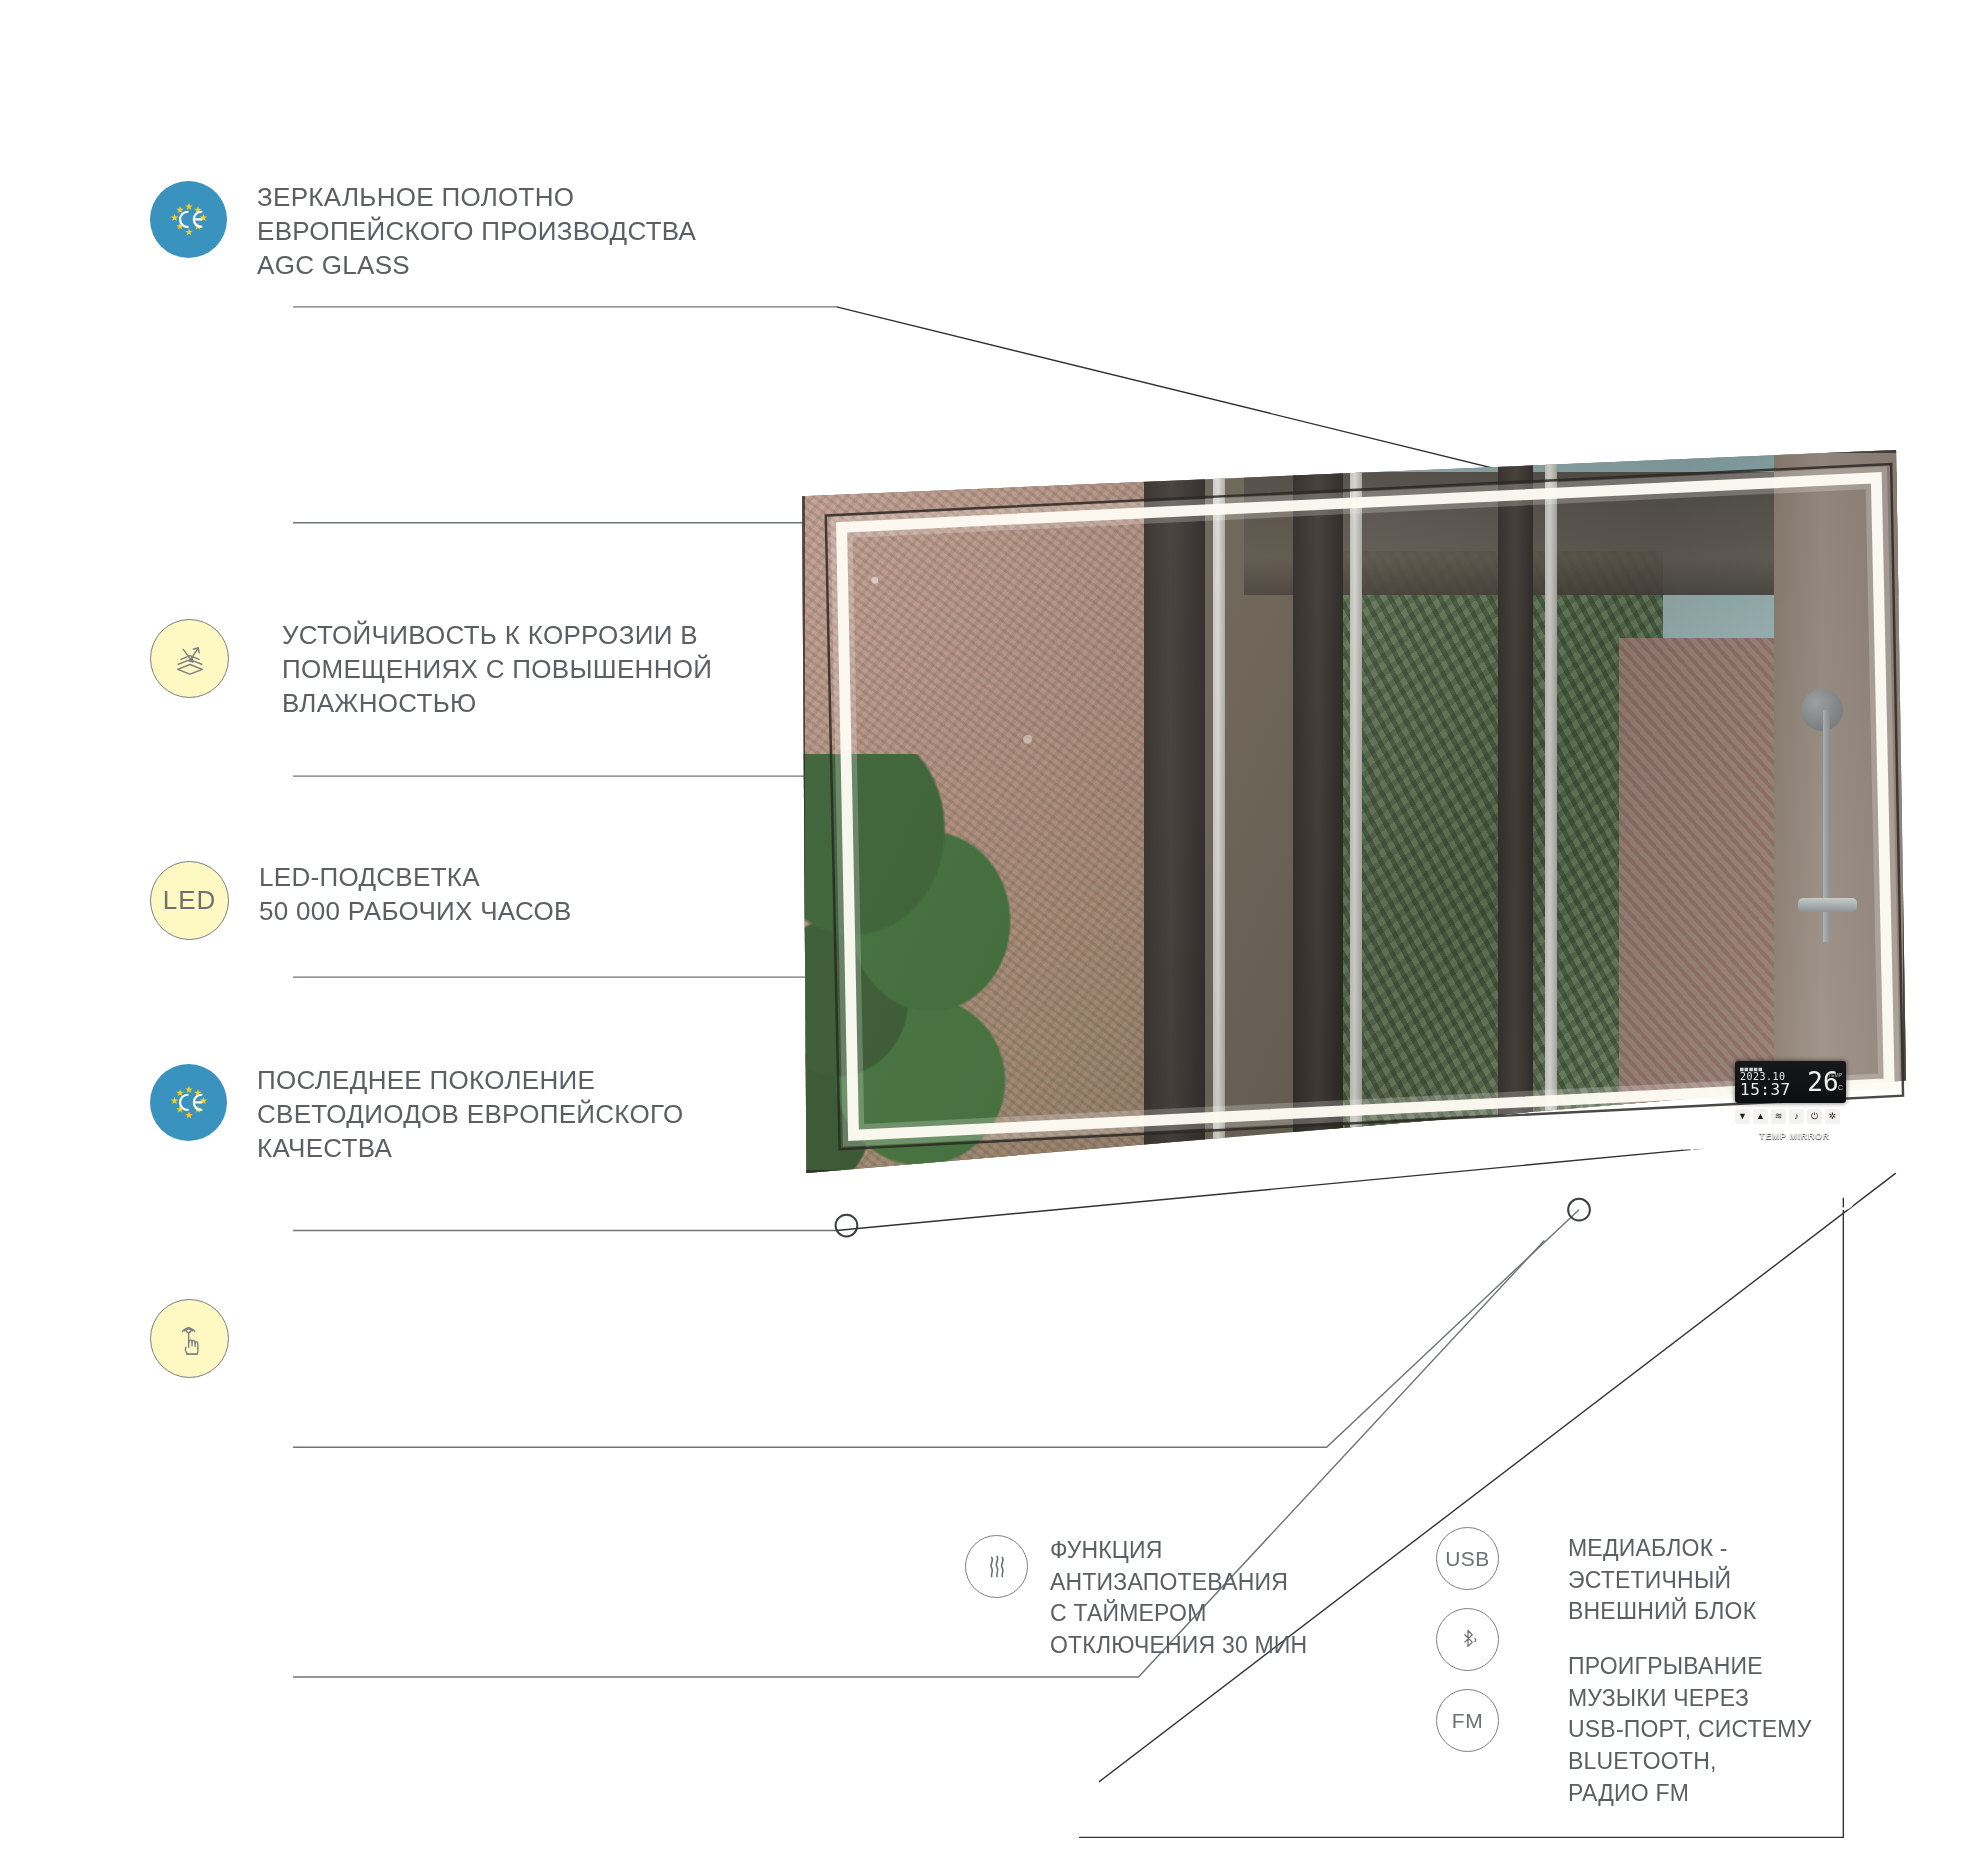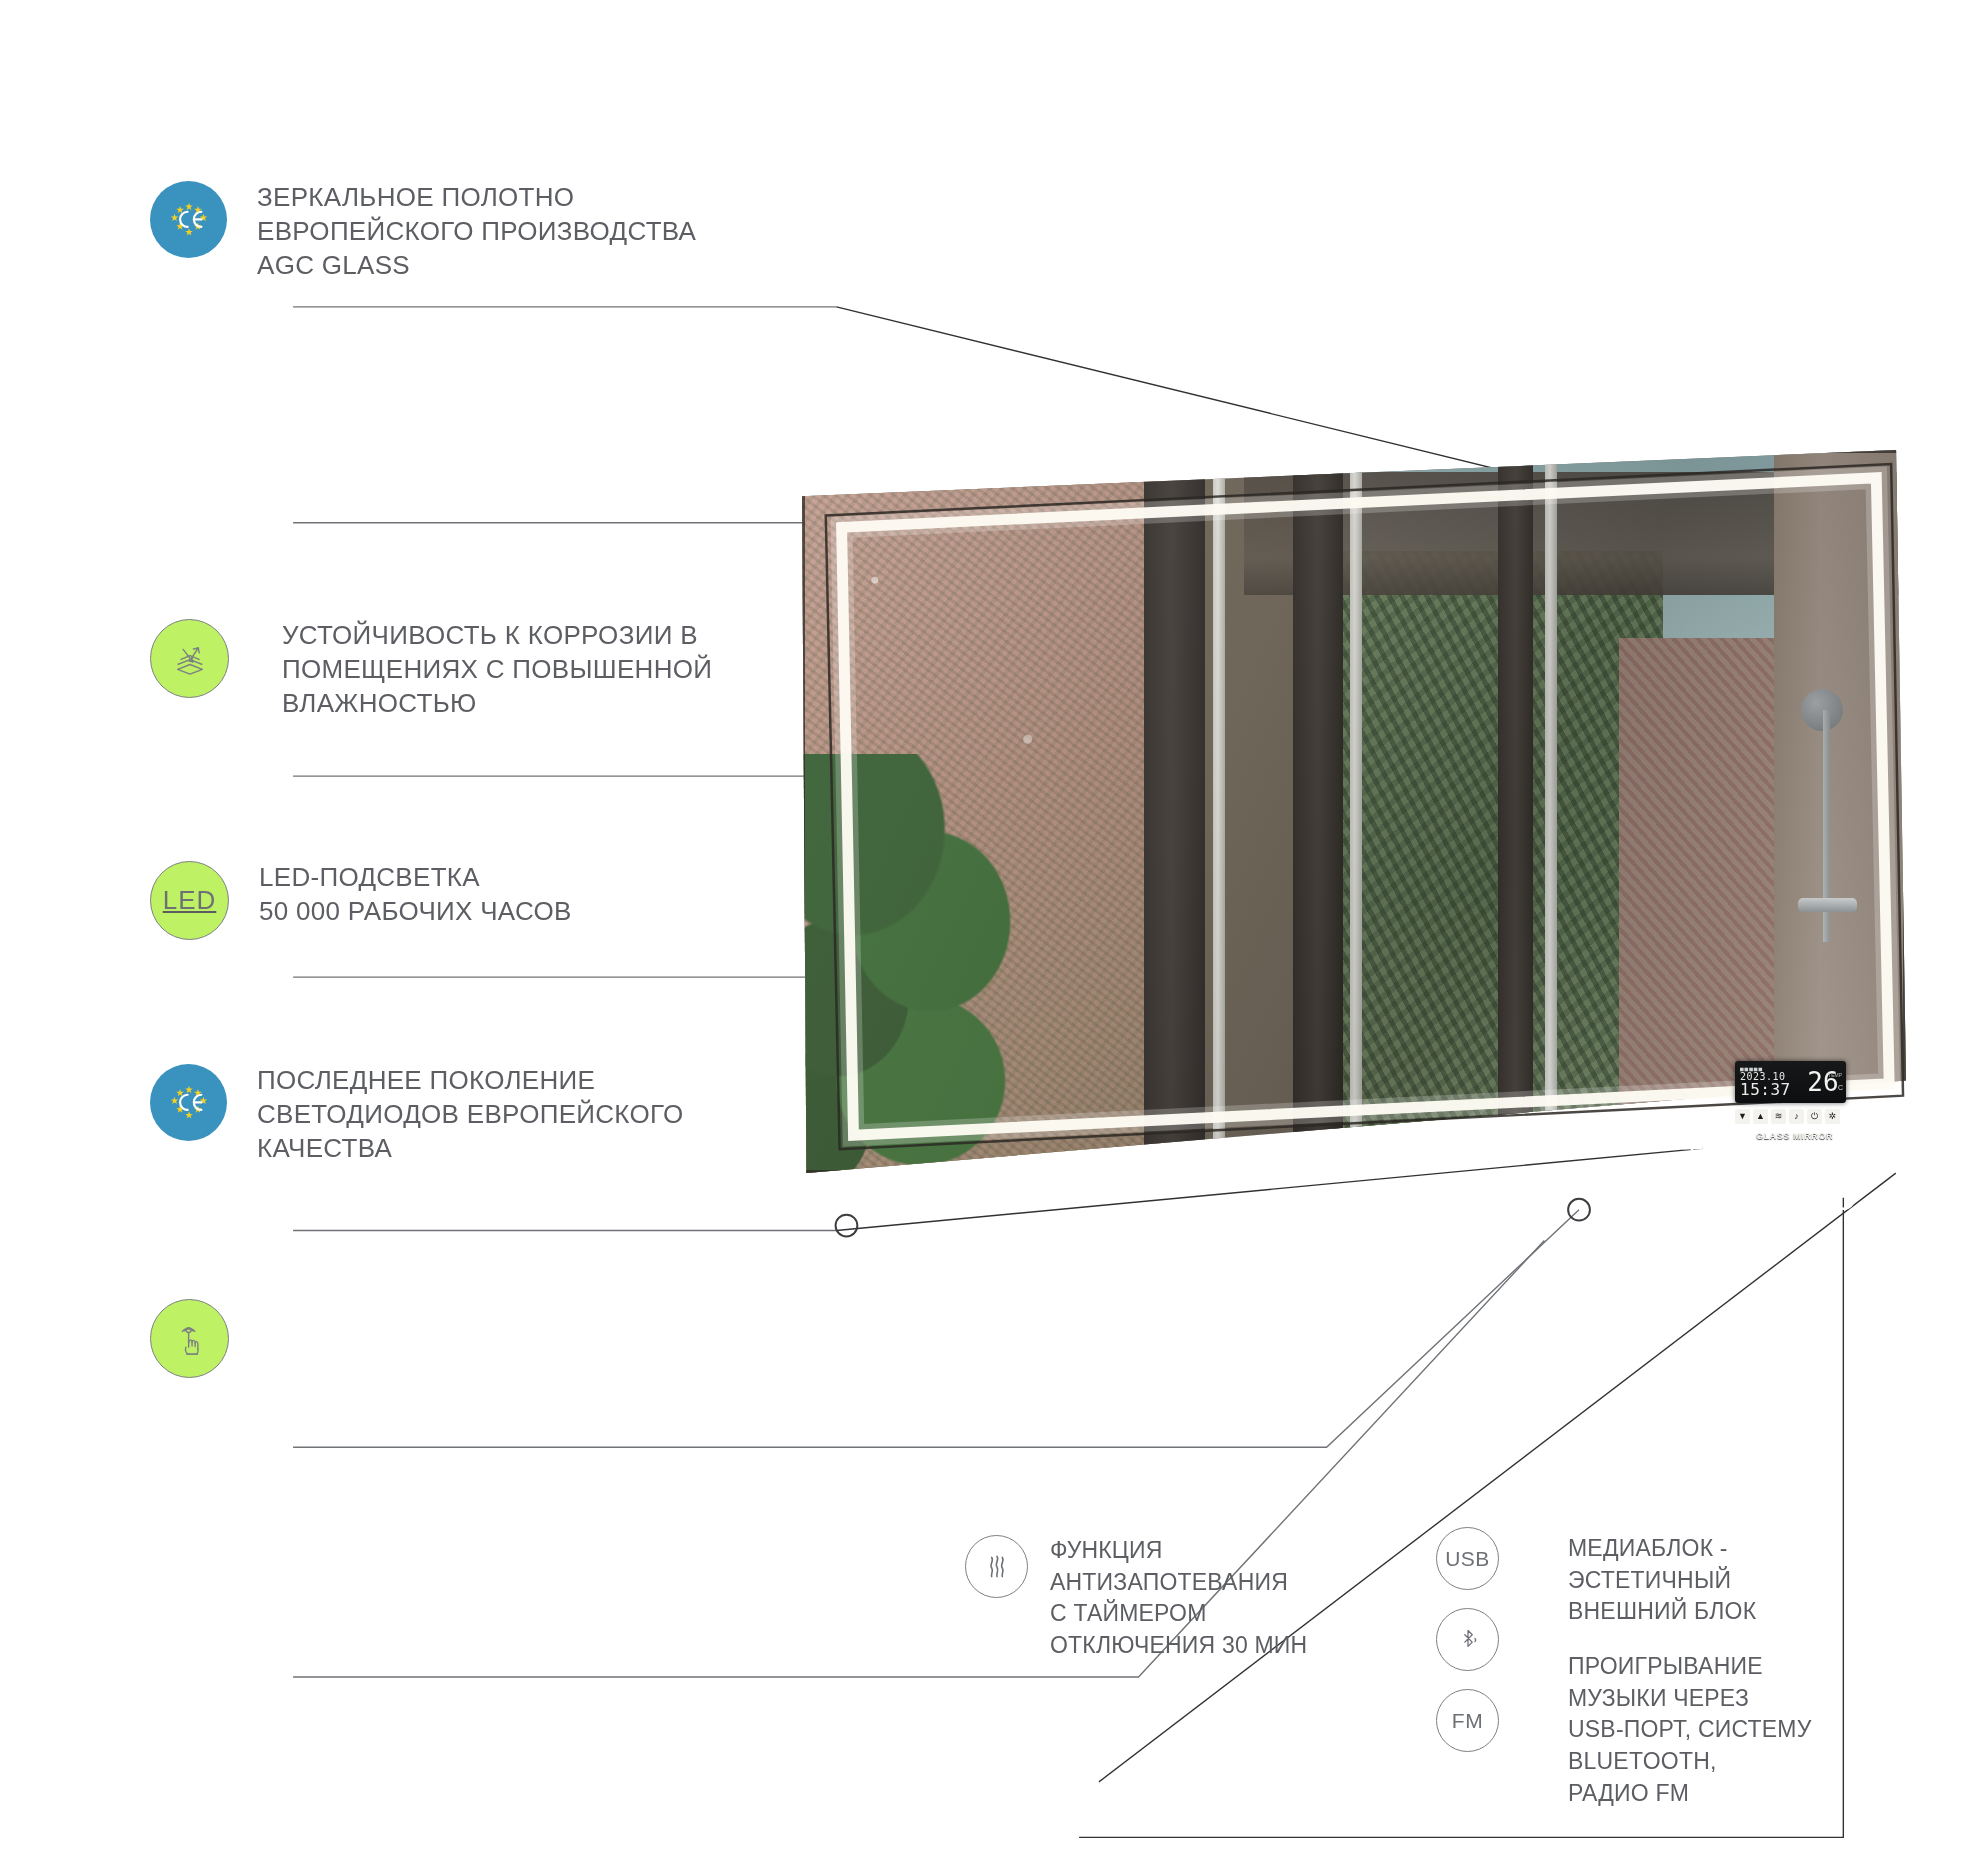--- a/index.html
+++ b/index.html
@@ -109,21 +109,21 @@
   .tbtn{width:15px;height:15px;background:#f3f2ee;border-radius:2px;
         display:flex;align-items:center;justify-content:center;
         font-size:9px;color:#1d1d1d;line-height:1;}
   .brand{margin-top:7px;text-align:center;font-size:9px;font-weight:bold;
          letter-spacing:0.6px;color:#f4f3ef;text-shadow:0 1px 1px rgba(0,0,0,.75);}
 
   
   .feat{position:absolute;display:flex;align-items:flex-start;}
   .badge{width:77px;height:77px;border-radius:50%;flex:0 0 77px;
          display:flex;align-items:center;justify-content:center;}
-  .badge.outline{border:1.6px solid #7c7f84;background:#bef264;text-decoration:underline;}
+  .badge.outline{border:1.6px solid #7c7f84;background:#fef9c3;}
   .badge.blue{background:#3a92be;}
   .badge.green{background:#4a9a40;}
   .feat-body{margin-left:30px;}
   .feat-text{
     font-size:26px;line-height:1.30;letter-spacing:0.3px;color:#5c5e63;
     text-transform:uppercase;white-space:pre-line;
   }
 
   .badge-txt{font-size:26px;letter-spacing:1px;color:#6d7075;}
 
@@ -228,21 +228,21 @@
       </div>
     </div>
     <div class="btn-row">
       <div class="tbtn">▼</div>
       <div class="tbtn">▲</div>
       <div class="tbtn">≋</div>
       <div class="tbtn">♪</div>
       <div class="tbtn">⏻</div>
       <div class="tbtn">✲</div>
     </div>
-    <div class="brand">GLASS MIRROR</div>
+    <div class="brand">TEMP MIRROR</div>
   </div>
 
   <div class="feat" style="left:150px;top:181px;width:693px;">
     <div class="badge blue">
       <svg class="icon-svg" viewBox="0 0 64 64">
         <g fill="#f2d024">
           <polygon points="32,7 33.4,11 37.6,11 34.2,13.6 35.5,17.6 32,15.1 28.5,17.6 29.8,13.6 26.4,11 30.6,11"></polygon>
           <polygon points="45,11.5 46.4,15.5 50.6,15.5 47.2,18.1 48.5,22.1 45,19.6 41.5,22.1 42.8,18.1 39.4,15.5 43.6,15.5"></polygon>
           <polygon points="53,23 54.4,27 58.6,27 55.2,29.6 56.5,33.6 53,31.1 49.5,33.6 50.8,29.6 47.4,27 51.6,27"></polygon>
           <polygon points="45,35.5 46.4,39.5 50.6,39.5 47.2,42.1 48.5,46.1 45,43.6 41.5,46.1 42.8,42.1 39.4,39.5 43.6,39.5"></polygon>

